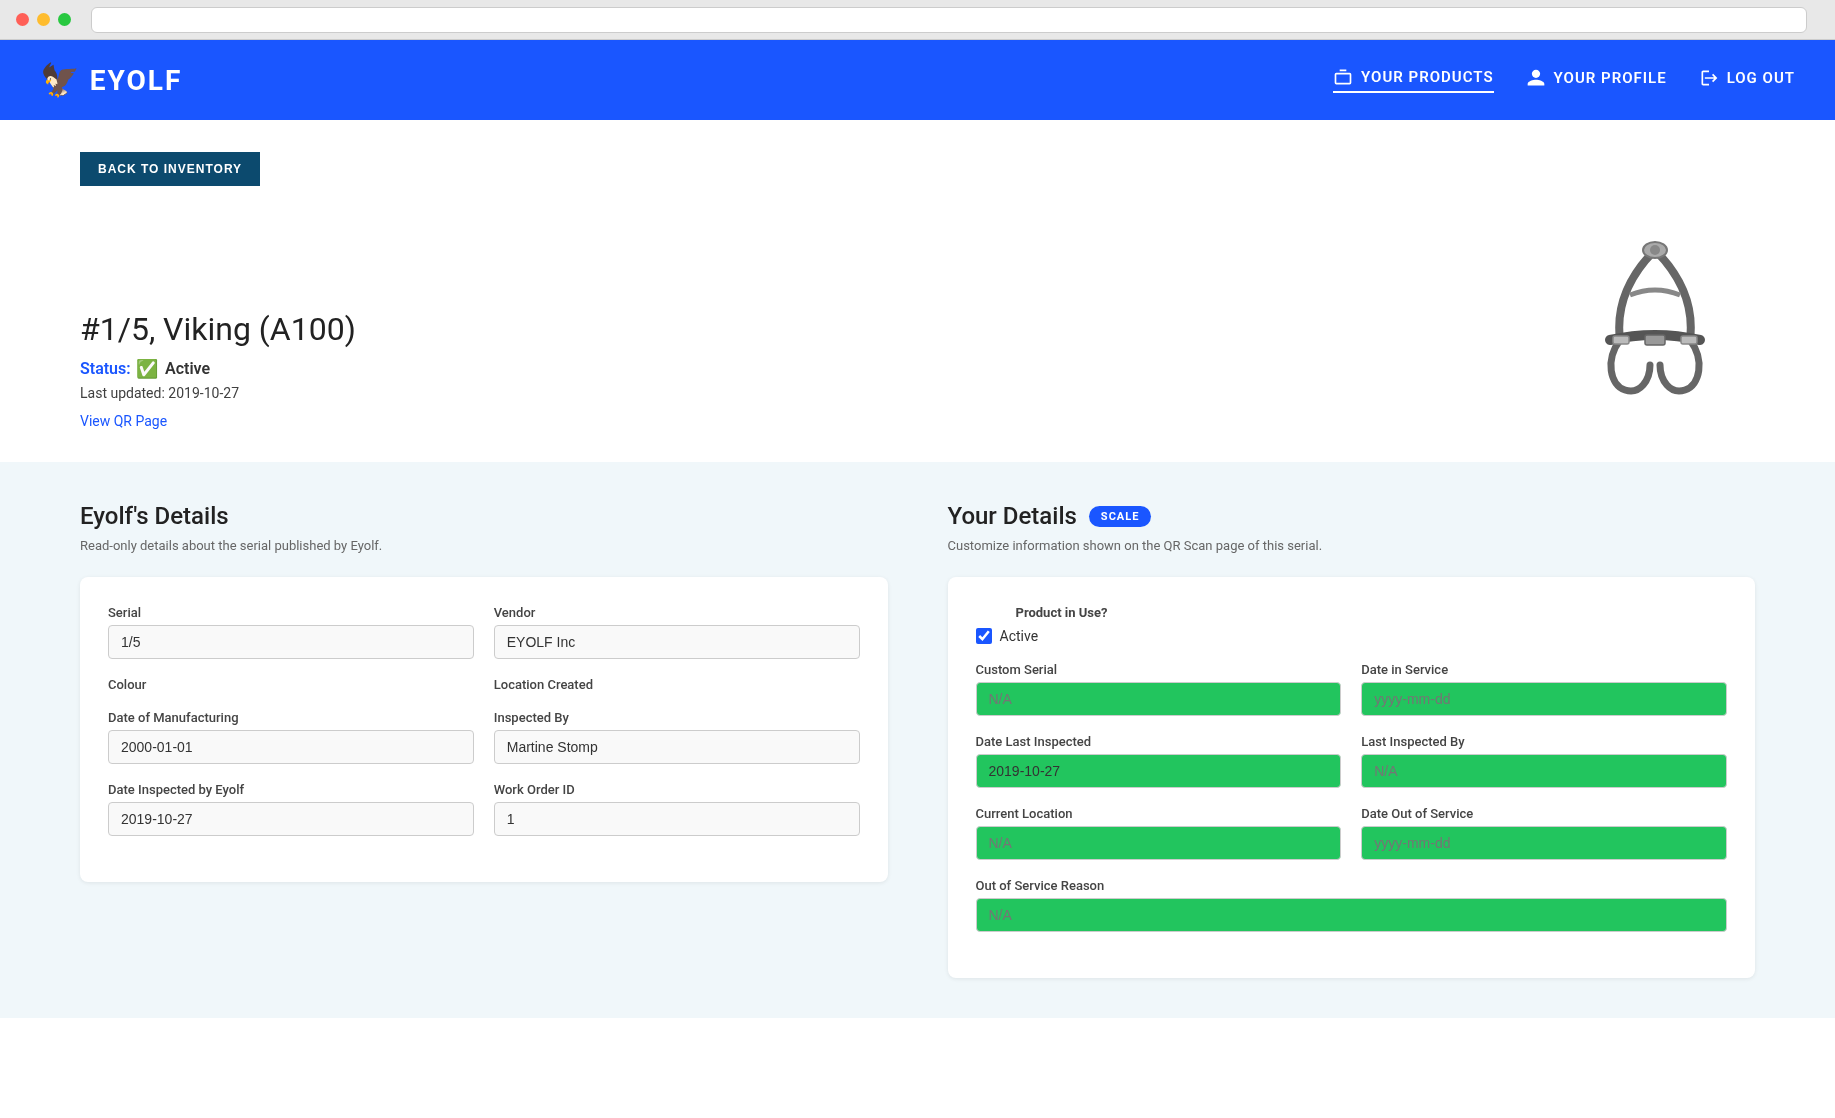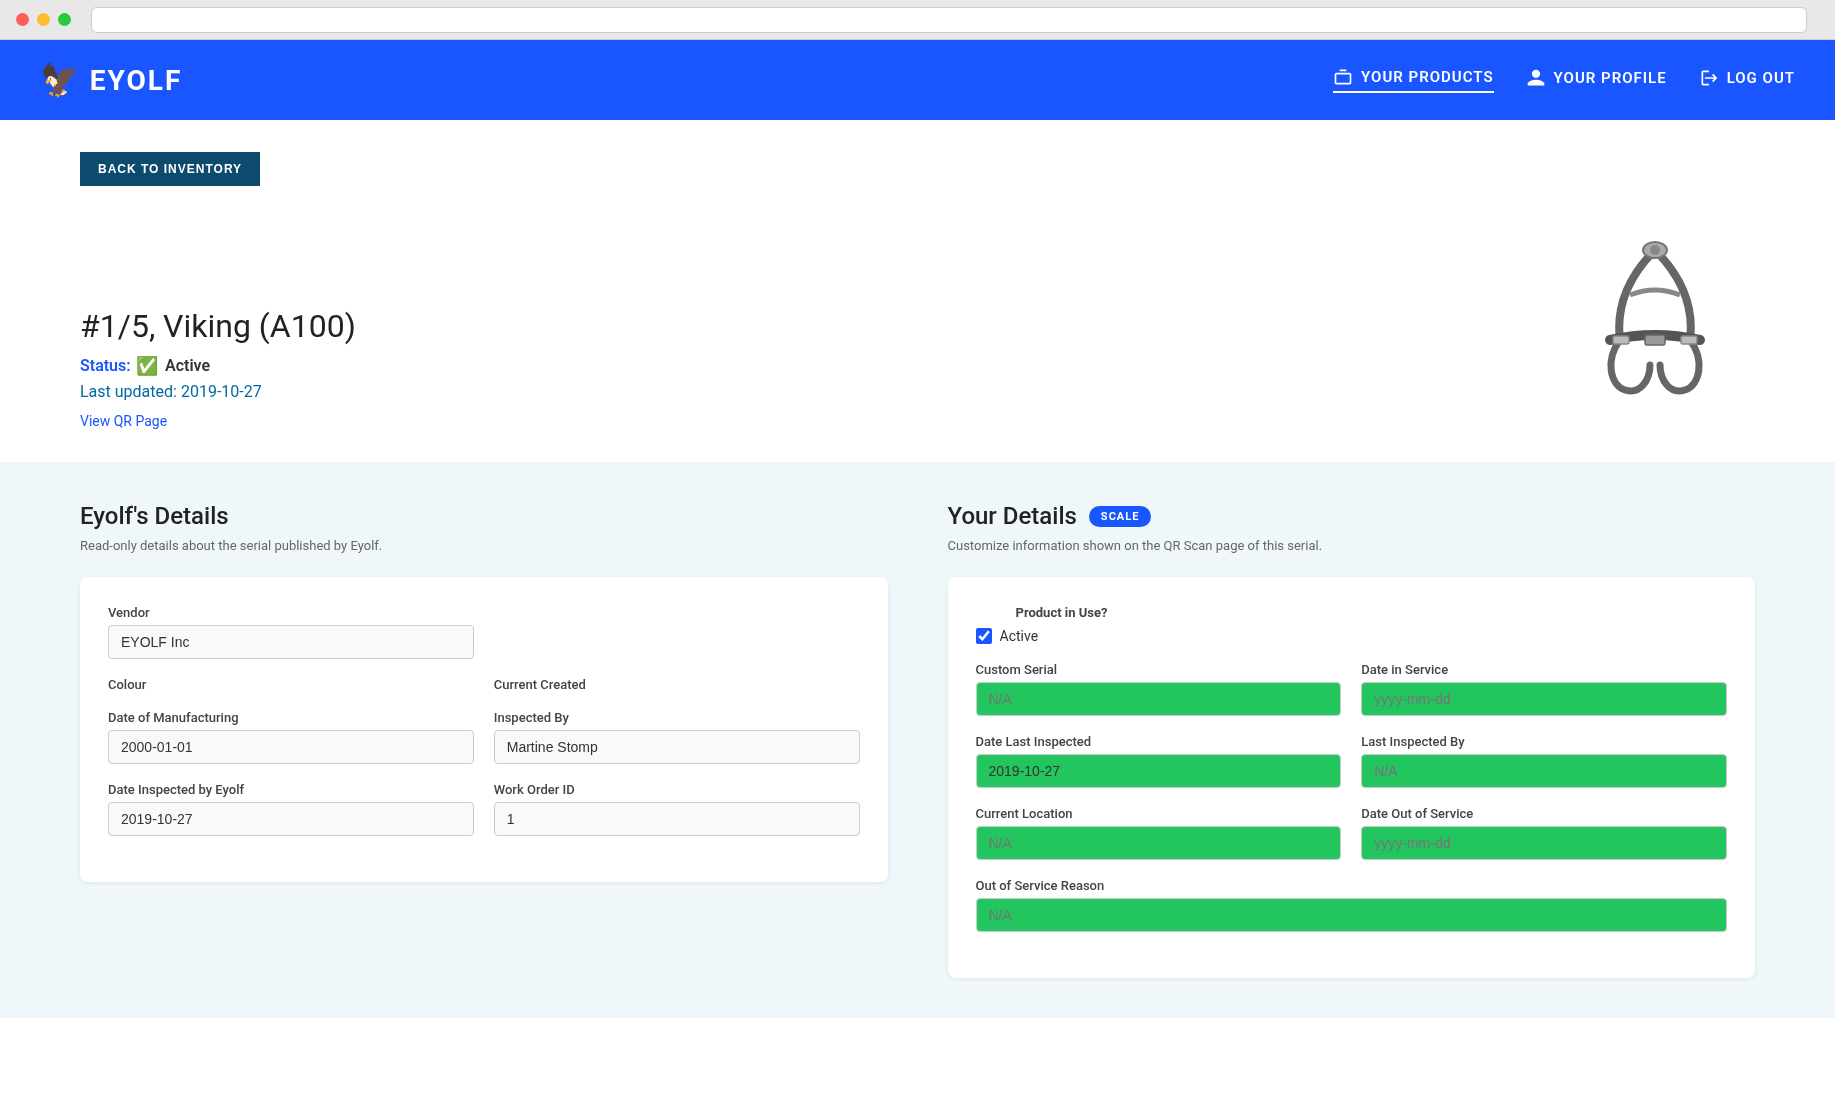--- a/index.html
+++ b/index.html
@@ -123,22 +123,22 @@
     .status-icon {
       color: #22b34a;
       font-size: 18px;
     }
     .status-value {
       color: #333;
       font-size: 16px;
       font-weight: 600;
     }
     .last-updated {
-      font-size: 16px;
-      color: #0369a1;
+      font-size: 14px;
+      color: #404040;
       margin-bottom: 10px;
     }
     .view-qr {
       color: #1a56ff;
       font-size: 14px;
       cursor: pointer;
       text-decoration: none;
     }
 
     .product-image-wrapper {
@@ -342,32 +342,36 @@
 
 <div class="details-section">
 
   <div>
     <h2 class="section-title">Eyolf's Details</h2>
     <p class="section-subtitle">Read-only details about the serial published by Eyolf.</p>
 
     <div class="form-card">
       <div class="form-row">
         <div class="form-group">
+          <label class="form-label">Serial</label>
+          <input class="form-input" type="text" readonly="" value="1/5" style="">
+        </div>
+        <div class="form-group">
           <label class="form-label">Vendor</label>
           <input class="form-input" type="text" readonly="" value="EYOLF Inc" style="">
         </div>
       </div>
 
 
       <div class="form-row">
         <div class="form-group">
           <label class="form-label">Colour</label>
         </div>
         <div class="form-group">
-          <label class="form-label">Current Created</label>
+          <label class="form-label">Location Created</label>
         </div>
       </div>
 
       <div class="form-row">
         <div class="form-group">
           <label class="form-label">Date of Manufacturing</label>
           <input class="form-input" type="text" readonly="" value="2000-01-01" style="">
         </div>
         <div class="form-group">
           <label class="form-label">Inspected By</label>

